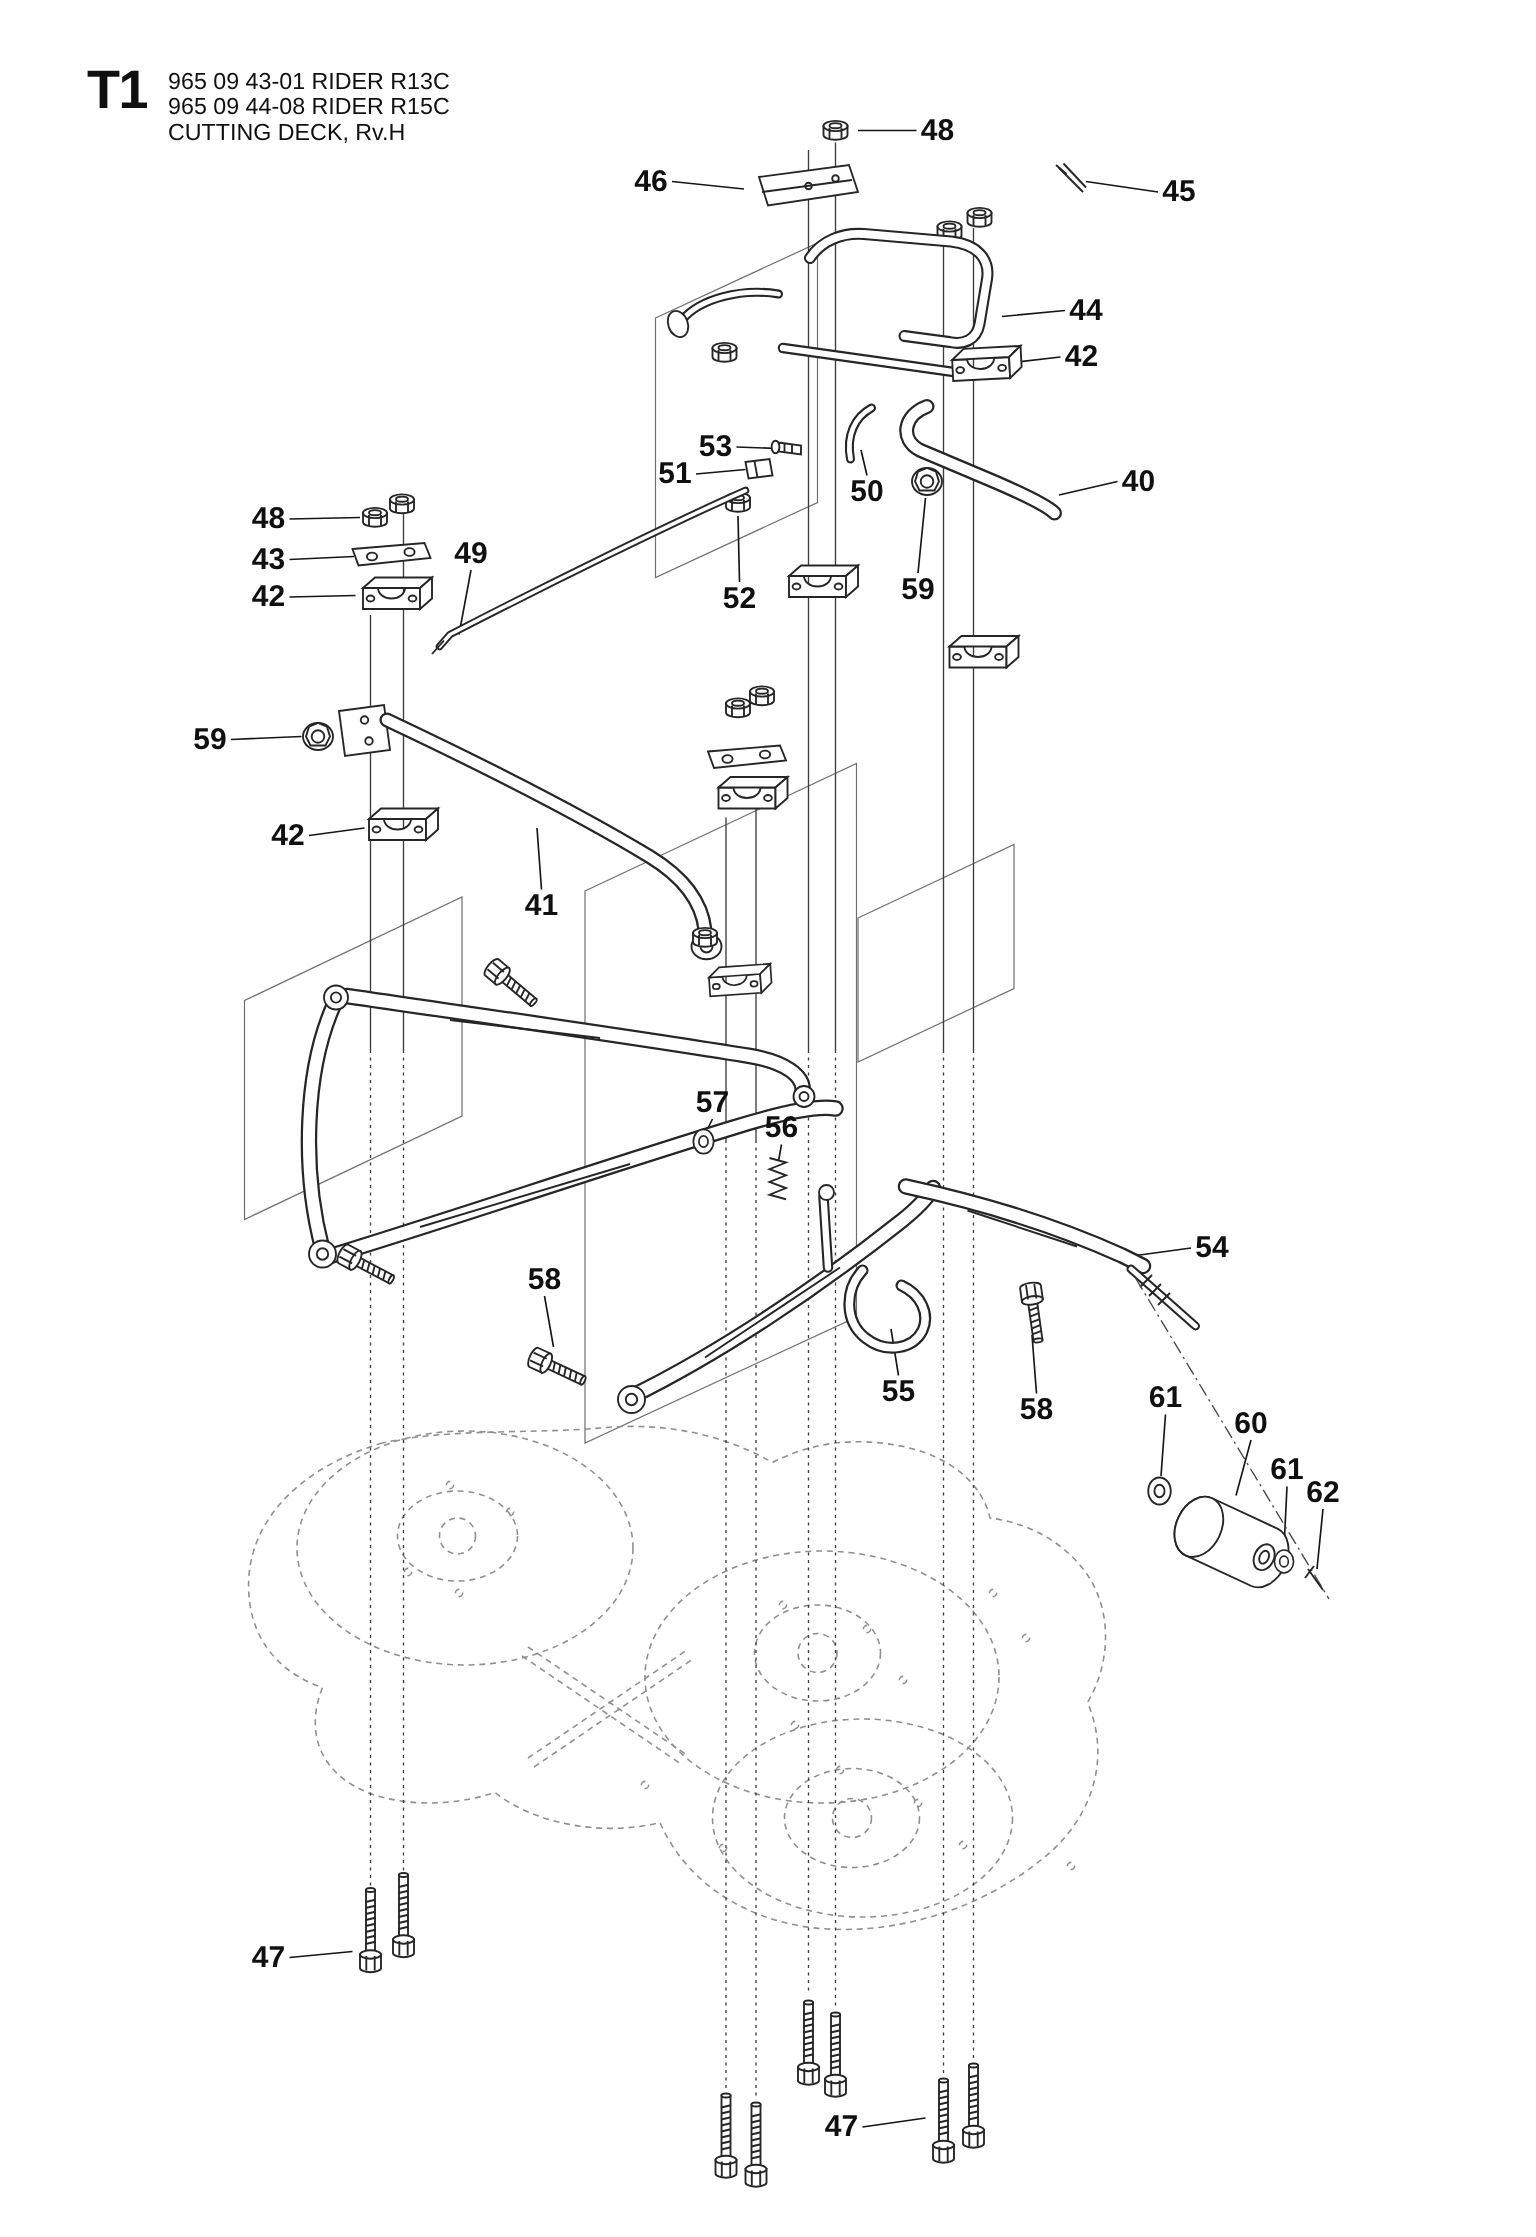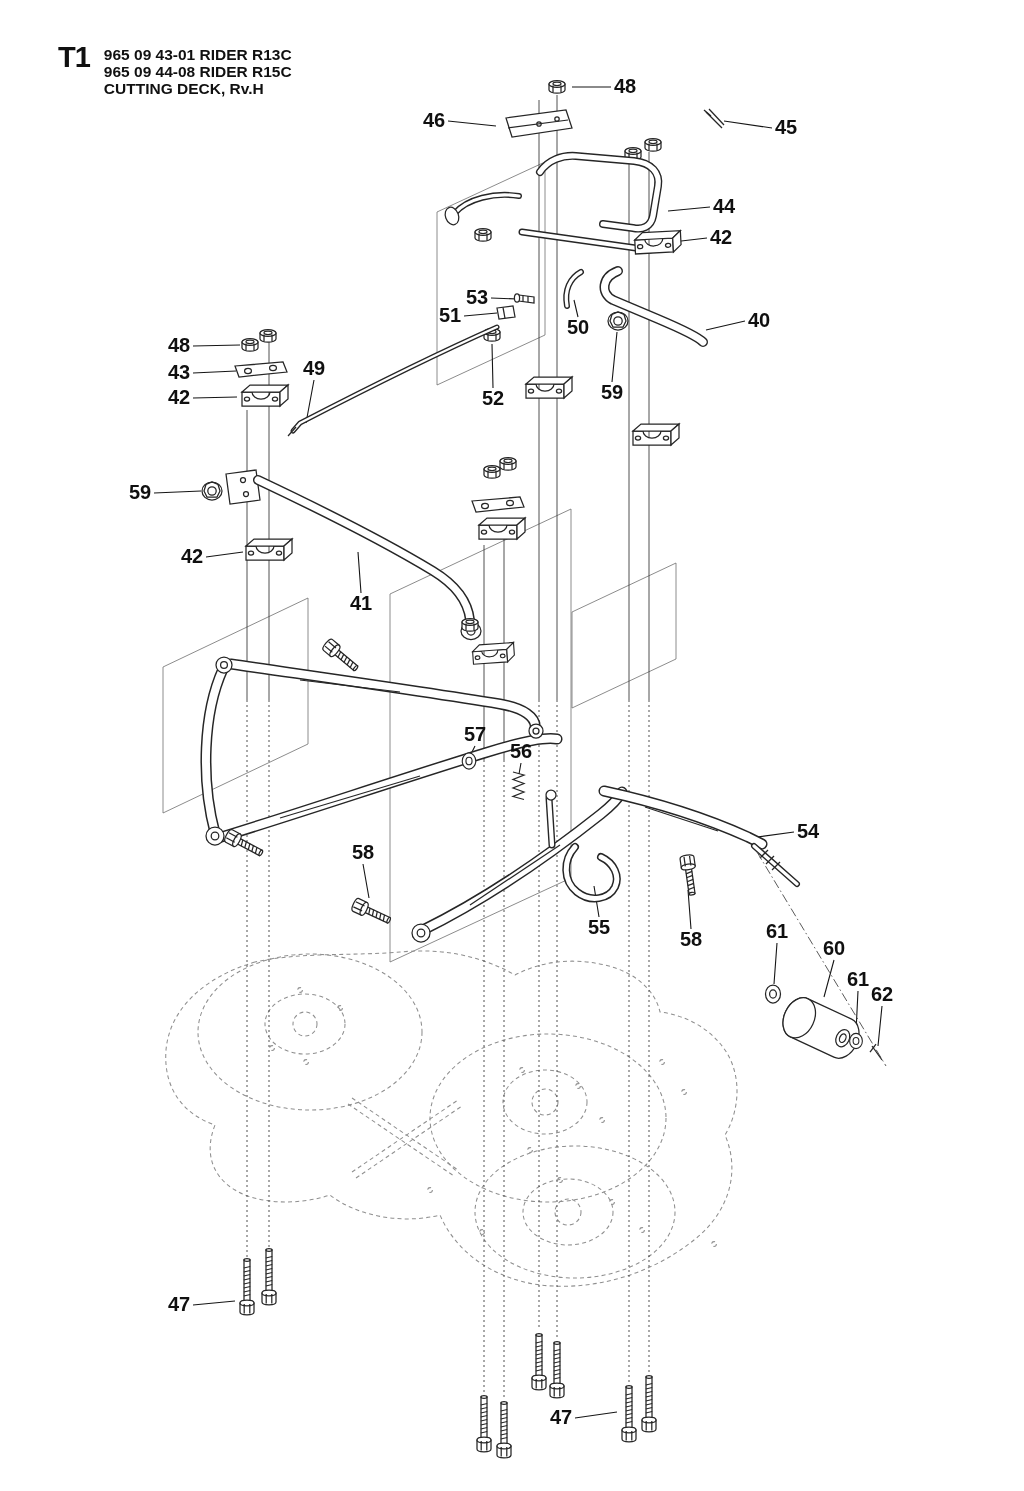--- a/index.html
+++ b/index.html
@@ -1,21 +1,21 @@
 <!DOCTYPE html>
 <html><head>
 <meta charset="utf-8">
 <style>
   html,body{margin:0;padding:0}
   body{width:1024px;height:1491px;position:relative;background:#ffffff;overflow:hidden;
        font-family:"Liberation Sans","DejaVu Sans",sans-serif}
   .diagram-svg{position:absolute;left:0;top:0}
   .title-block{position:absolute;left:58px;top:44px;display:flex;gap:14px;color:#101010}
-  .sheet-code{font-size:29px;font-weight:bold;line-height:.9;letter-spacing:-1px}
-  .title-lines{font-size:15.5px;font-weight:bold;line-height:1.1;padding-top:2px;white-space:nowrap}
+  .sheet-code{font-size:36px;font-weight:bold;line-height:.9;letter-spacing:-1px}
+  .title-lines{font-size:15.5px;font-weight:normal;line-height:1.1;padding-top:2px;white-space:nowrap}
   text.co{font-family:"Liberation Sans","DejaVu Sans",sans-serif;font-size:20px;font-weight:bold;
           fill:#101010;text-anchor:middle}
   .leader{stroke:#161616;stroke-width:1.1;fill:none}
   .panel{stroke:#6f6f6f;stroke-width:.8;fill:none}
   .deck{stroke:#8f8f8f;stroke-width:1.05;fill:none;stroke-dasharray:4 3.2}
   .blsolid{stroke:#3d3d3d;stroke-width:.9;fill:none}
   .bldot{stroke:#3d3d3d;stroke-width:.9;fill:none;stroke-dasharray:2 3}
   .part{stroke:#262626;stroke-width:1.25;fill:#fff}
   .partline{stroke:#262626;stroke-width:1.25;fill:none}
   .tu{stroke:#262626;fill:none;stroke-linecap:round;stroke-linejoin:round}

